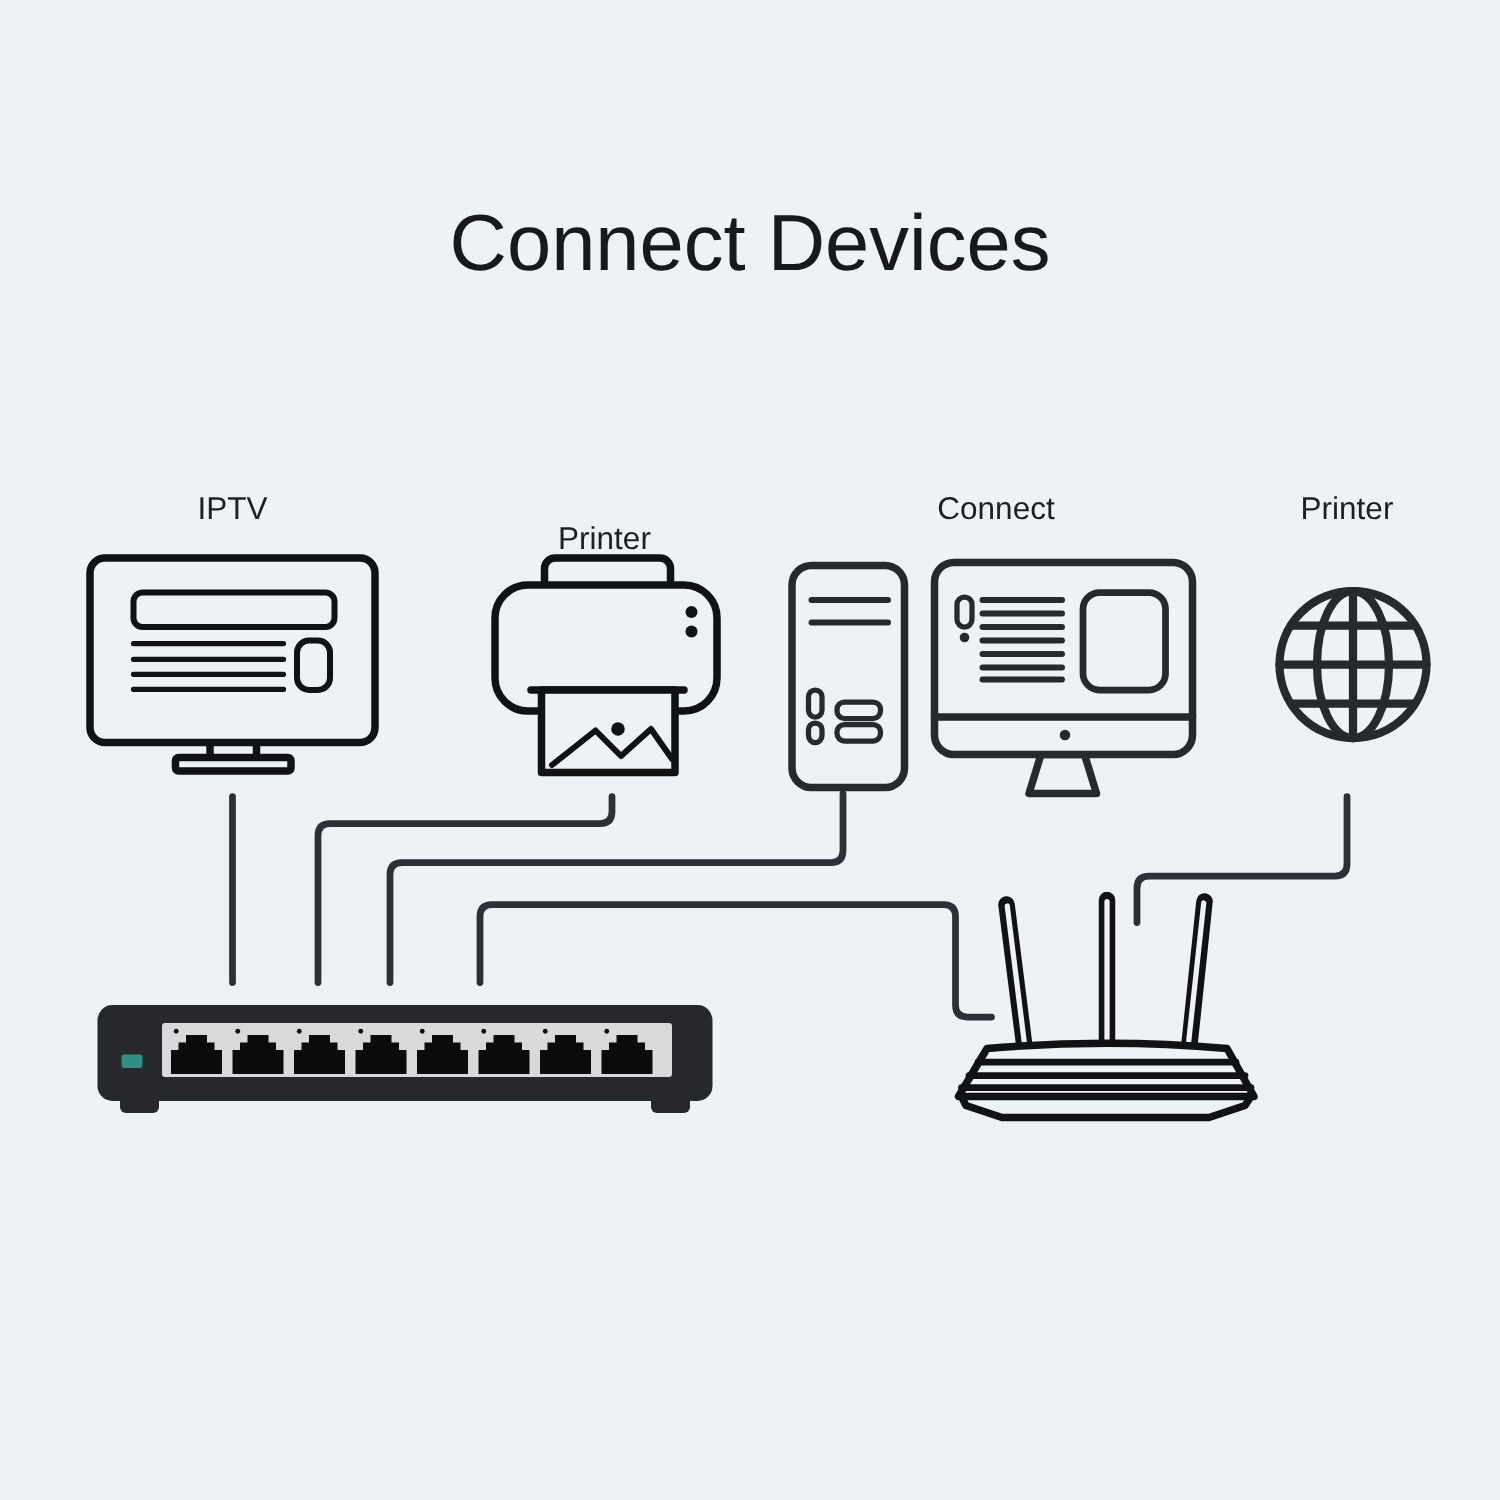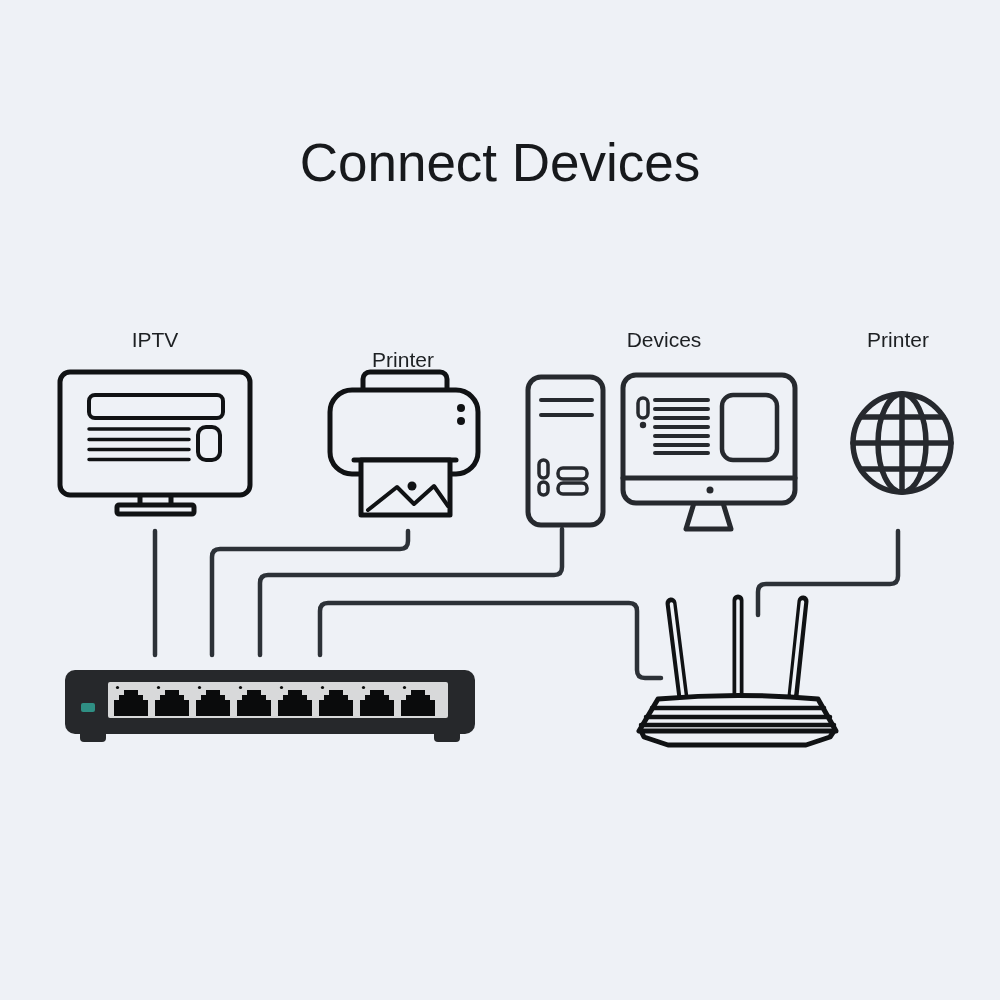--- a/index.html
+++ b/index.html
@@ -54,21 +54,21 @@
 </style>
 </head>
 <body>
 
 <div class="stage">
 
   <div class="title">Connect Devices</div>
 
   <div class="label label-iptv">IPTV</div>
   <div class="label label-printer">Printer</div>
-  <div class="label label-computer">Devices</div>
+  <div class="label label-computer">Connect</div>
   <div class="label label-internet">Printer</div>
 
   <svg class="art" width="1000" height="1000" viewBox="0 0 1000 1000">
 
     <g>
       <path class="cable" d="M155,531 V655"></path>
       <path class="cable" d="M408,531 L408,541 Q408,549 400,549 L220,549 Q212,549 212,557 L212,655"></path>
       <path class="cable" d="M562,529 L562,567 Q562,575 554,575 L268,575 Q260,575 260,583 L260,655"></path>
       <path class="cable" d="M320,655 L320,611 Q320,603 328,603 L629,603 Q637,603 637,611 L637,670 Q637,678 645,678 L661,678"></path>
       <path class="cable" d="M898,531 L898,576 Q898,584 890,584 L766,584 Q758,584 758,592 L758,615"></path>

